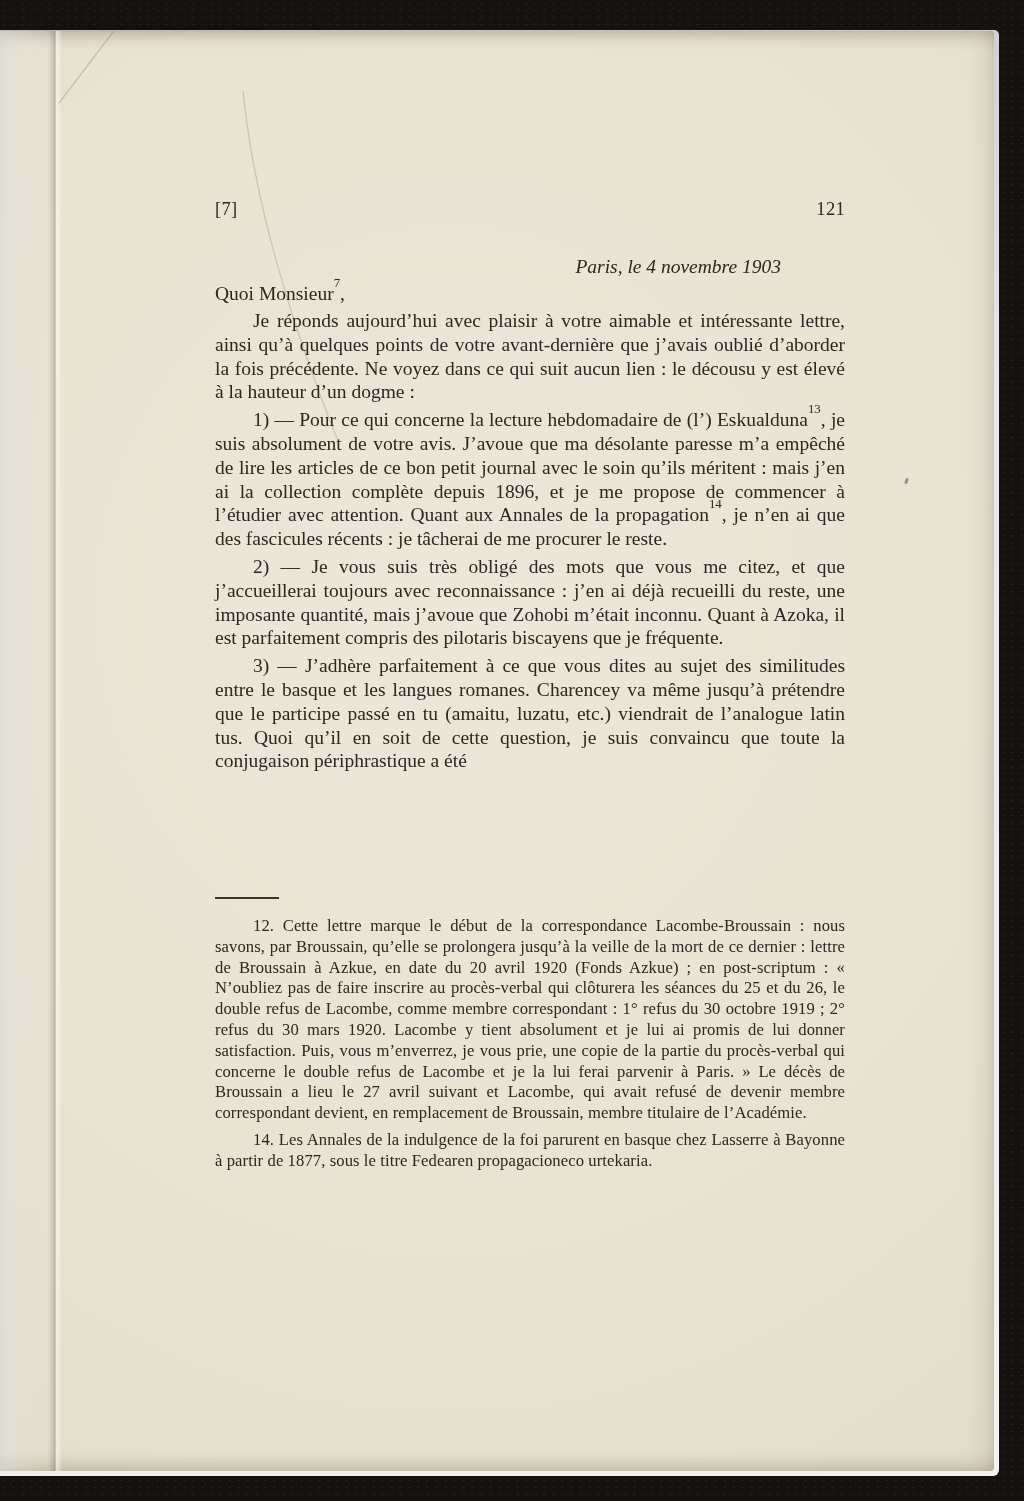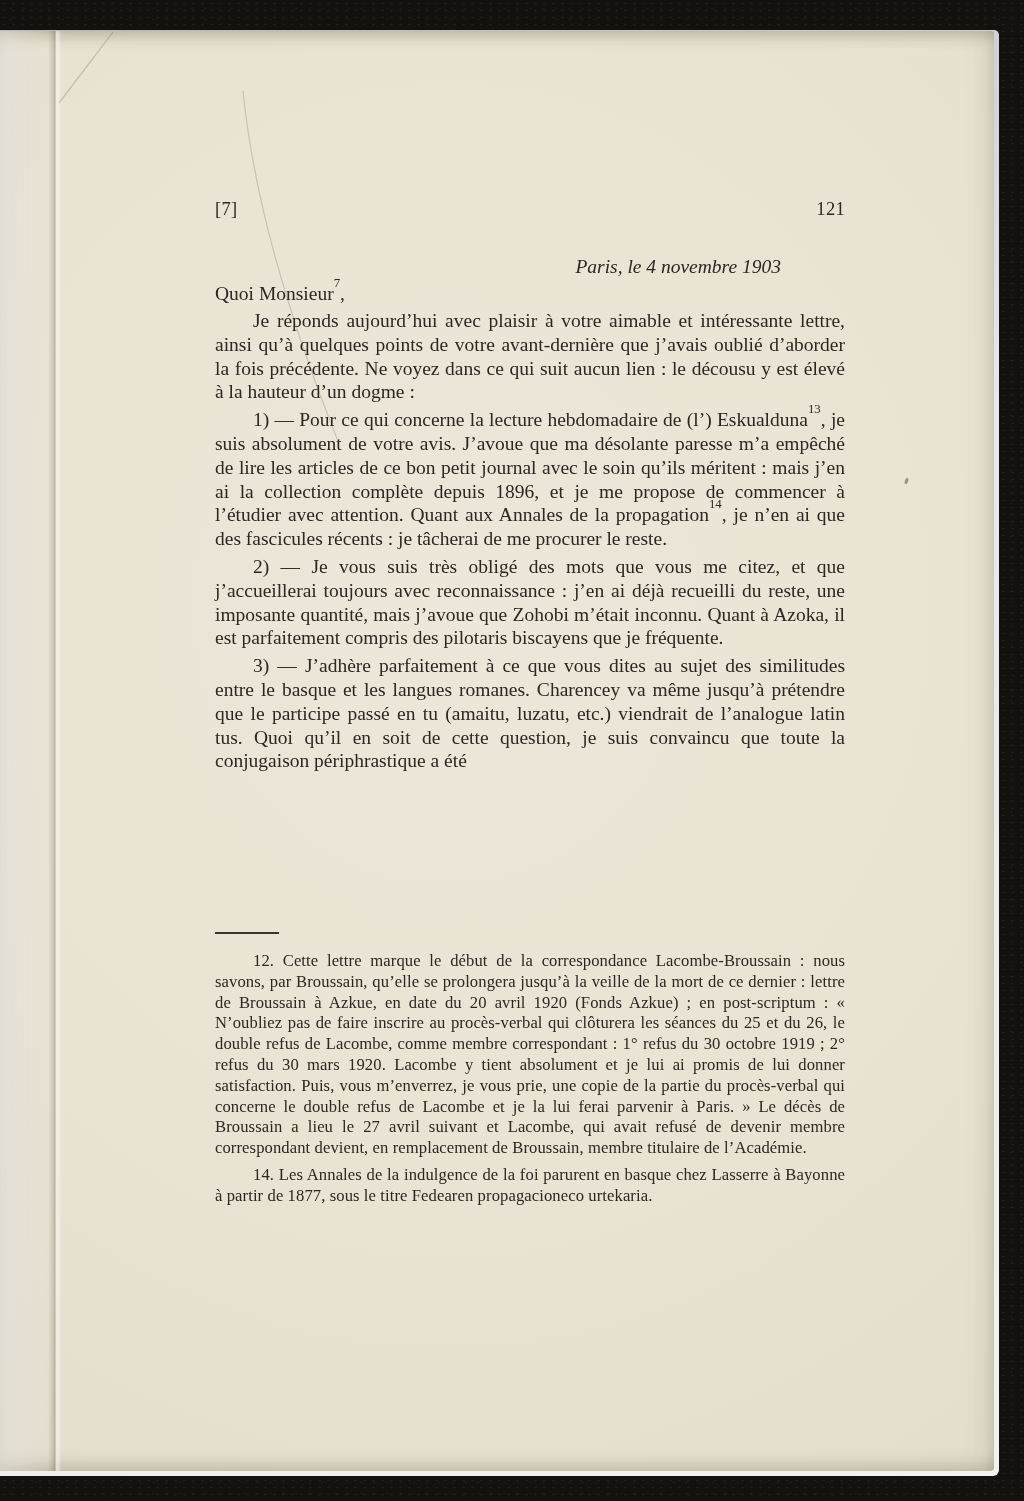--- a/index.html
+++ b/index.html
@@ -57,21 +57,21 @@
     position:absolute; top:225px; left:12px; right:0;
     text-align:right; padding-right:64px; box-sizing:border-box;
     font-style:italic; font-size:19.5px;
   }
   .salutation { position:absolute; top:252px; left:0; font-size:19.5px; }
   .body-flow { position:absolute; top:278px; left:0; right:0; }
   .par {
     margin:0 0 4px; font-size:19.5px; line-height:23.8px;
     text-align:justify; text-indent:38px; hyphens:auto;
   }
-  .foot-block { position:absolute; top:901px; left:0; right:0; }
+  .foot-block { position:absolute; top:866px; left:0; right:0; }
   .fn-rule { width:64px; border:0; border-top:2.5px solid #39352c; margin:0 0 17px; }
   .fn {
     margin:0 0 6px; font-size:16.6px; line-height:20.8px; letter-spacing:.1px;
     text-align:justify; text-indent:38px; hyphens:auto;
   }
   sup { font-size:66%; line-height:0; position:relative; top:-0.42em; }
   .it { }
 </style>
 </head>
 <body>

